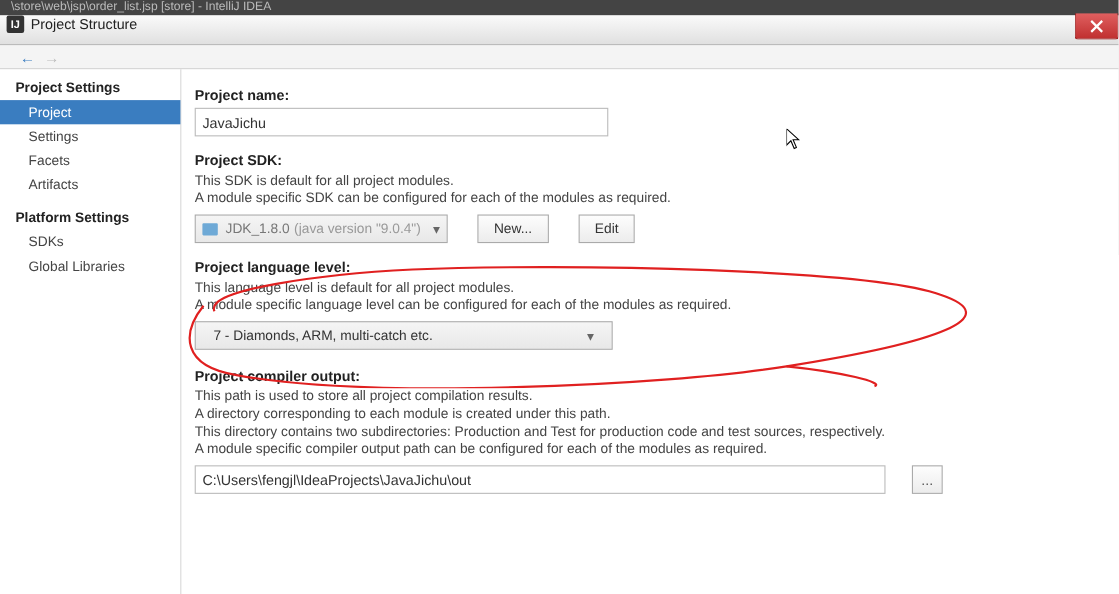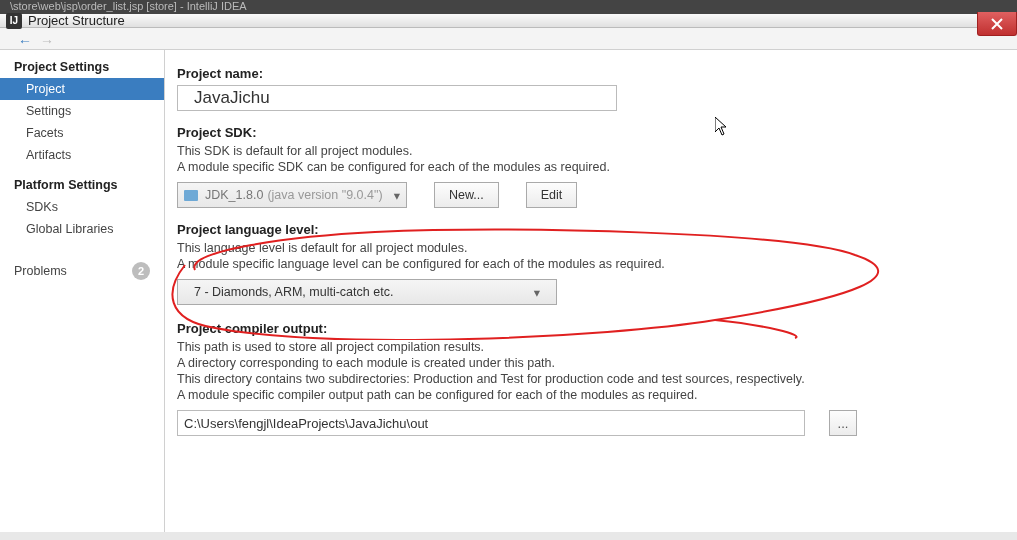--- a/index.html
+++ b/index.html
@@ -17,23 +17,23 @@
       height: 14px;
       background: #444;
       color: #bbb;
       font-size: 11px;
       padding-left: 10px;
       overflow: hidden;
     }
     .titlebar {
       background: linear-gradient(#fafafa, #e0e0e0);
       border-bottom: 1px solid #bbb;
-      height: 14px;
-      display: flex;
-      align-items: center;
+      height: 27px;
+      display: flex;
+      align-items: flex-start;
       padding: 0 6px;
       position: relative;
     }
     .titlebar .app-icon {
       width: 16px; height: 16px;
       background: #333;
       color: #fff;
       font-size: 10px;
       font-weight: bold;
       display: flex;
@@ -113,25 +113,25 @@
     }
     .main {
       flex: 1;
       background: #fff;
       padding: 16px 18px 0 12px;
       overflow: auto;
       position: relative;
     }
     .section-label { font-weight: bold; margin-bottom: 4px; color: #222; }
     .text-input {
-      width: 440px;
+      width: 376px;
       height: 26px;
-      padding: 3px 16px;
+      padding: 3px 6px;
       border: 1px solid #bbb;
-      font-size: 17px;
+      font-size: 13px;
       color: #333;
     }
     .desc { color: #444; margin: 2px 0; font-size: 12.5px; }
     .sdk-row { display: flex; align-items: center; gap: 27px; margin-top: 8px; margin-bottom: 14px; }
     .sdk-combo {
       display: flex; align-items: center;
       height: 26px; width: 230px;
       background: linear-gradient(#f5f5f5,#e8e8e8);
       border: 1px solid #aaa;
       padding: 0 6px;
@@ -222,24 +222,20 @@
     <div class="group-header">Project Settings</div>
     <div class="nav-item selected">Project</div>
     <div class="nav-item">Settings</div>
     <div class="nav-item">Facets</div>
     <div class="nav-item">Artifacts</div>
 
     <div class="group-header" style="margin-top:8px">Platform Settings</div>
     <div class="nav-item">SDKs</div>
     <div class="nav-item">Global Libraries</div>
 
-    <div class="problems-row">
-      <span>Problems</span>
-      <span class="badge">2</span>
-    </div>
   </div>
 
   <div class="main">
     <div class="section" style="margin-top:0">
       <div class="section-label">Project name:</div>
       <input class="text-input" value="JavaJichu" style="">
     </div>
 
     <div class="section">
       <div class="section-label">Project SDK:</div>

